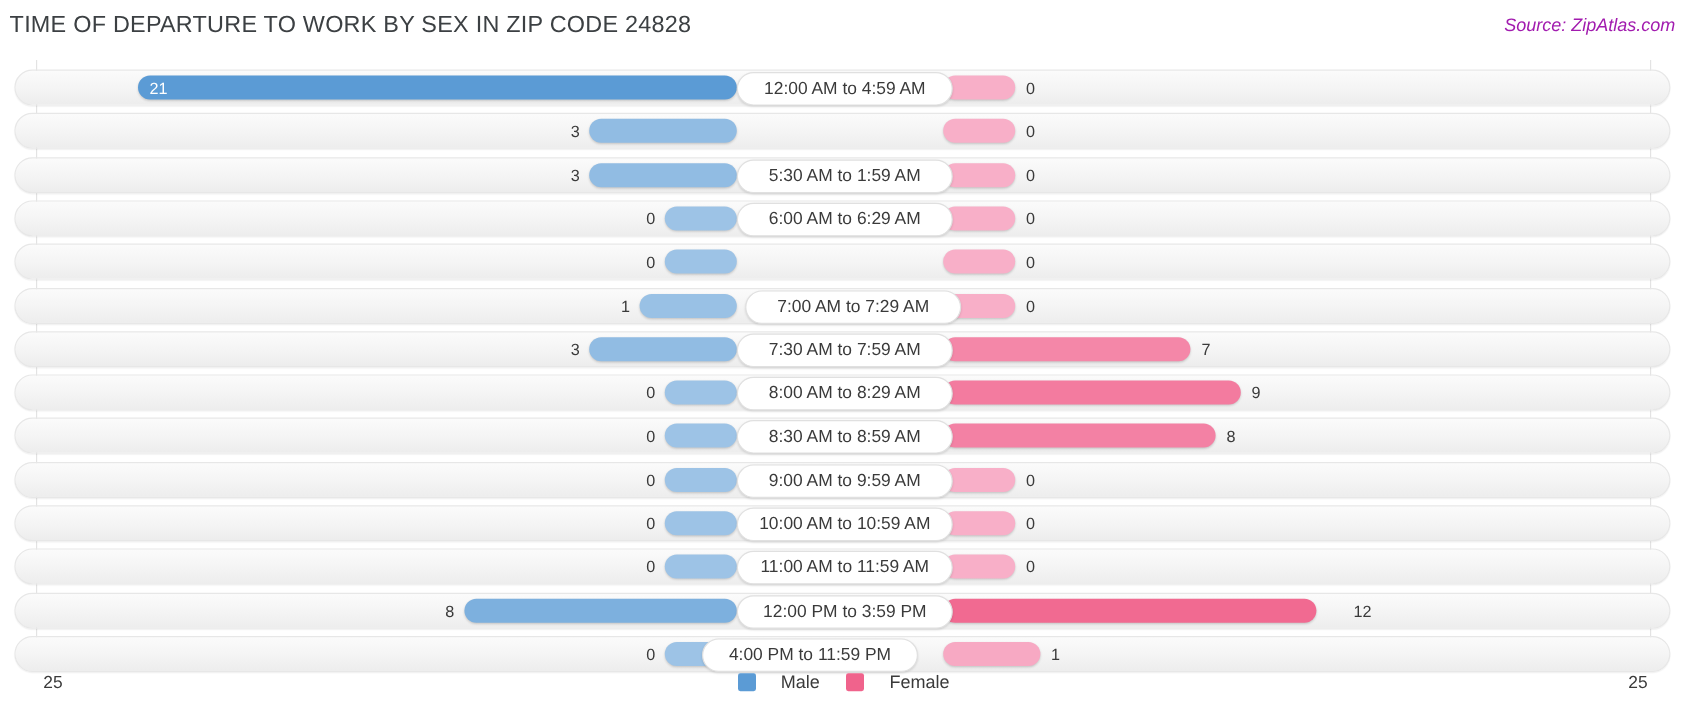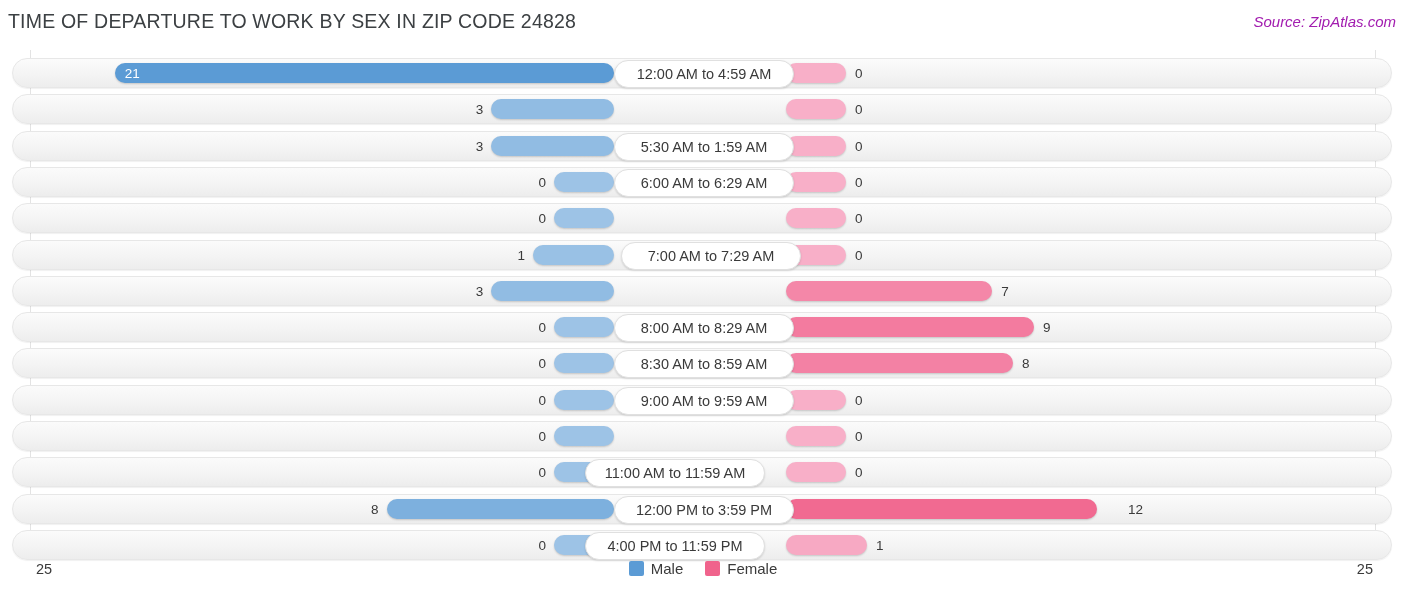--- a/index.html
+++ b/index.html
@@ -81,21 +81,21 @@
   }
   .axis-tick{
     position:absolute;top:3px;font-size:14.5px;color:#3a3a3a;
   }
   #tick-left{left:36px;}
   #tick-right{right:33px;}
   #legend{
     position:absolute;left:0;top:2px;width:1406px;
     display:flex;align-items:center;justify-content:center;gap:22px;
   }
-  .legend-item{display:flex;align-items:center;gap:7px;}
+  .legend-item{display:flex;align-items:center;gap:21px;}
   .legend-swatch{width:15px;height:15px;border-radius:2px;display:block;}
   .legend-text{font-size:15px;color:#3a3a3a;}
 </style>
 </head>
 <body>
 
 <div id="header">
   <div id="chart-title">TIME OF DEPARTURE TO WORK BY SEX IN ZIP CODE 24828</div>
   <div id="source-label">Source: ZipAtlas.com</div>
 </div>
@@ -155,20 +155,21 @@
           <div class="val val-female" style="left: 842px;">0</div>
           <div class="pill" style="left: 608px; width: 180px;">7:00 AM to 7:29 AM</div>
         </div>
       </div>
       <div class="row" style="top: 225.8px;">
         <div class="row-inner">
           <div class="bar bar-male" style="left: 478.24px; width: 122.76px; background: rgb(145, 188, 227);"></div>
           <div class="val val-male" style="left: 438.24px; width: 32px;">3</div>
           <div class="bar bar-female" style="left: 773px; width: 206.16px; background: rgb(244, 135, 168);"></div>
           <div class="val val-female" style="left: 988.16px;">7</div>
+          <div class="pill" style="left: 601px; width: 180px;">7:30 AM to 7:59 AM</div>
         </div>
       </div>
       <div class="row" style="top: 262.1px;">
         <div class="row-inner">
           <div class="bar bar-male" style="left: 541px; width: 60px; background: rgb(157, 195, 230);"></div>
           <div class="val val-male" style="left: 501px; width: 32px;">0</div>
           <div class="bar bar-female" style="left: 773px; width: 247.92px; background: rgb(243, 123, 159);"></div>
           <div class="val val-female" style="left: 1029.92px;">9</div>
           <div class="pill" style="left: 601px; width: 180px;">8:00 AM to 8:29 AM</div>
         </div>
@@ -190,29 +191,30 @@
           <div class="val val-female" style="left: 842px;">0</div>
           <div class="pill" style="left: 601px; width: 180px;">9:00 AM to 9:59 AM</div>
         </div>
       </div>
       <div class="row" style="top: 371px;">
         <div class="row-inner">
           <div class="bar bar-male" style="left: 541px; width: 60px; background: rgb(157, 195, 230);"></div>
           <div class="val val-male" style="left: 501px; width: 32px;">0</div>
           <div class="bar bar-female" style="left: 773px; width: 60px; background: rgb(248, 175, 200);"></div>
           <div class="val val-female" style="left: 842px;">0</div>
+          <div class="pill" style="left: 601px; width: 180px;">10:00 AM to 10:59 AM</div>
         </div>
       </div>
       <div class="row" style="top: 407.3px;">
         <div class="row-inner">
           <div class="bar bar-male" style="left: 541px; width: 60px; background: rgb(157, 195, 230);"></div>
           <div class="val val-male" style="left: 501px; width: 32px;">0</div>
           <div class="bar bar-female" style="left: 773px; width: 60px; background: rgb(248, 175, 200);"></div>
           <div class="val val-female" style="left: 842px;">0</div>
-          <div class="pill" style="left: 572px; width: 180px;">11:00 AM to 11:59 AM</div>
+          <div class="pill" style="left: 601px; width: 180px;">11:00 AM to 11:59 AM</div>
         </div>
       </div>
       <div class="row" style="top: 443.6px;">
         <div class="row-inner">
           <div class="bar bar-male" style="left: 373.64px; width: 227.36px; background: rgb(125, 176, 222);"></div>
           <div class="val val-male" style="left: 333.64px; width: 32px;">8</div>
           <div class="bar bar-female" style="left: 773px; width: 310.56px; background: rgb(241, 106, 145);"></div>
           <div class="val val-female" style="left: 1115px;">12</div>
           <div class="pill" style="left: 601px; width: 180px;">12:00 PM to 3:59 PM</div>
         </div>

